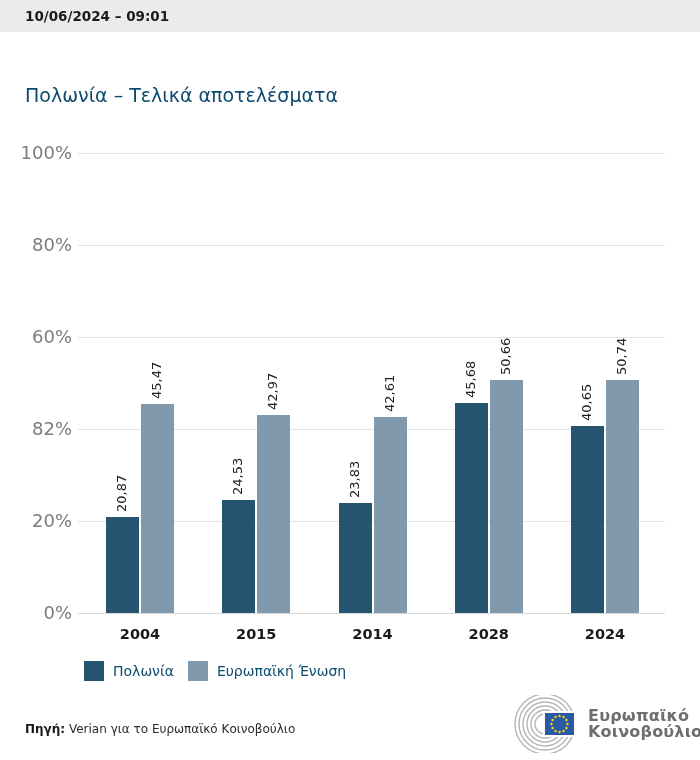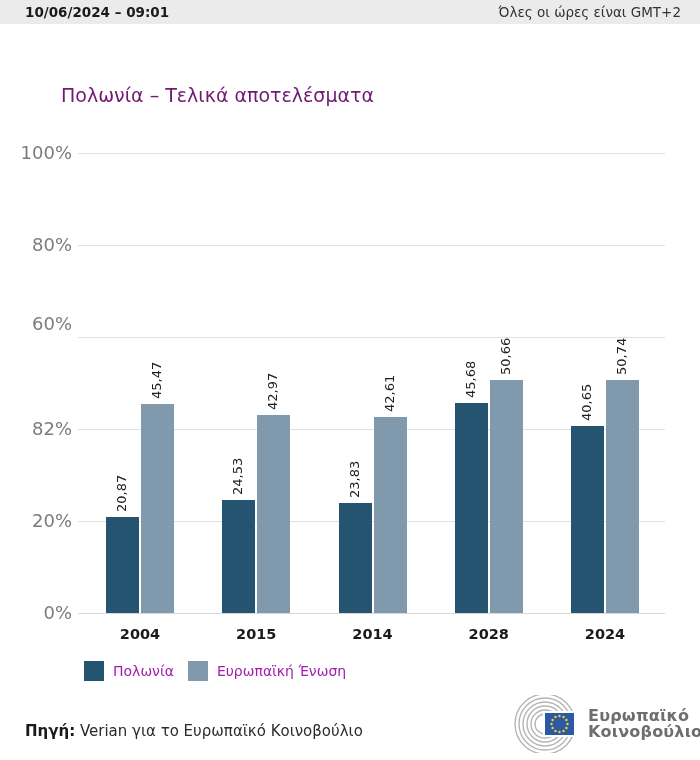--- a/index.html
+++ b/index.html
@@ -4,30 +4,30 @@
 <style>
   * { margin:0; padding:0; box-sizing:border-box; }
   html,body { background:#ffffff; }
   body { font-family:"DejaVu Sans","Liberation Sans",sans-serif; color:#1f1f1f; }
   #app {
     position:relative; width:700px; height:760px; background:#ffffff; overflow:hidden;
   }
 
   
   .header {
-    position:absolute; left:0; top:0; width:700px; height:24px;
+    position:absolute; left:0; top:0; width:700px; height:32px;
     background:#ebebeb; display:flex; align-items:center; justify-content:space-between;
     padding:0 19px 0 25px;
   }
   .header .datetime { font-size:13.5px; font-weight:bold; color:#1a1a1a; }
   .header .tz { font-size:13.5px; color:#333333; }
 
   
   .chart-title { position:absolute; left:25px; top:56px; font-size:16px; font-weight:bold; color:#1a1a1a; }
-  .chart-subtitle { position:absolute; left:25px; top:84px; font-size:19px; font-weight:400; color:#701a75;margin-left:36px; }
+  .chart-subtitle { position:absolute; left:25px; top:84px; font-size:19px; font-weight:400; color:#0c4a6e; }
 
   
   .plot {
     position:absolute; left:78px; top:153px; width:587px; height:460px;
   }
   .gridline { position:absolute; left:0; width:100%; height:1px; background:#e2e2e2; }
   .gridline.zero { background:#d8d8d8; }
   .ytick {
     position:absolute; left:0; width:72px; text-align:right;
     font-size:18px; color:#7c7c7c; line-height:20px;
@@ -45,45 +45,44 @@
     position:absolute; bottom:-29px; left:0; width:68px; text-align:center;
     font-size:14.5px; font-weight:bold; color:#1a1a1a;
   }
 
   
   .legend {
     position:absolute; left:84px; top:661px; display:flex; align-items:center;
   }
   .legend-item { display:flex; align-items:center; margin-right:14px; cursor:default; }
   .legend-swatch { width:20px; height:20px; display:inline-block; margin-right:9px; }
-  .legend-label { font-size:14px; color:#a21caf; }
+  .legend-label { font-size:14px; color:#0c4a6e; }
 
   
-  .source { position:absolute; left:25px; top:722px; font-size:15px; color:#2b2b2b; }
+  .source { position:absolute; left:25px; top:722px; font-size:12px; color:#2b2b2b; }
   .source b { color:#1a1a1a; }
 
   .logo { position:absolute; left:511px; top:695px; display:flex; align-items:center; }
   .logo-text { margin-left:5px; font-size:16px; font-weight:bold; line-height:16px; letter-spacing:0.2px; }
 </style>
 </head>
 <body>
 
 <div id="app">
 
   <div class="header">
     <span class="datetime">10/06/2024 – 09:01</span>
-    <span class="tz">Όλες οι ώρες είναι GMT+2</span>
   </div>
 
   <div class="chart-subtitle">Πολωνία – Τελικά αποτελέσματα</div>
 
   <div id="yaxis">
       <div class="ytick" style="position: absolute; top: 143px;">100%</div>
       <div class="ytick" style="position: absolute; top: 235px;">80%</div>
-      <div class="ytick" style="position: absolute; top: 314px;">60%</div>
+      <div class="ytick" style="position: absolute; top: 327px;">60%</div>
       <div class="ytick" style="position: absolute; top: 419px;">82%</div>
       <div class="ytick" style="position: absolute; top: 511px;">20%</div>
       <div class="ytick" style="position: absolute; top: 603px;">0%</div>
     </div>
 
   <div class="plot" id="plot">
       <div class="gridline" style="top: 0px;"></div>
       <div class="gridline" style="top: 92px;"></div>
       <div class="gridline" style="top: 184px;"></div>
       <div class="gridline" style="top: 276px;"></div>

